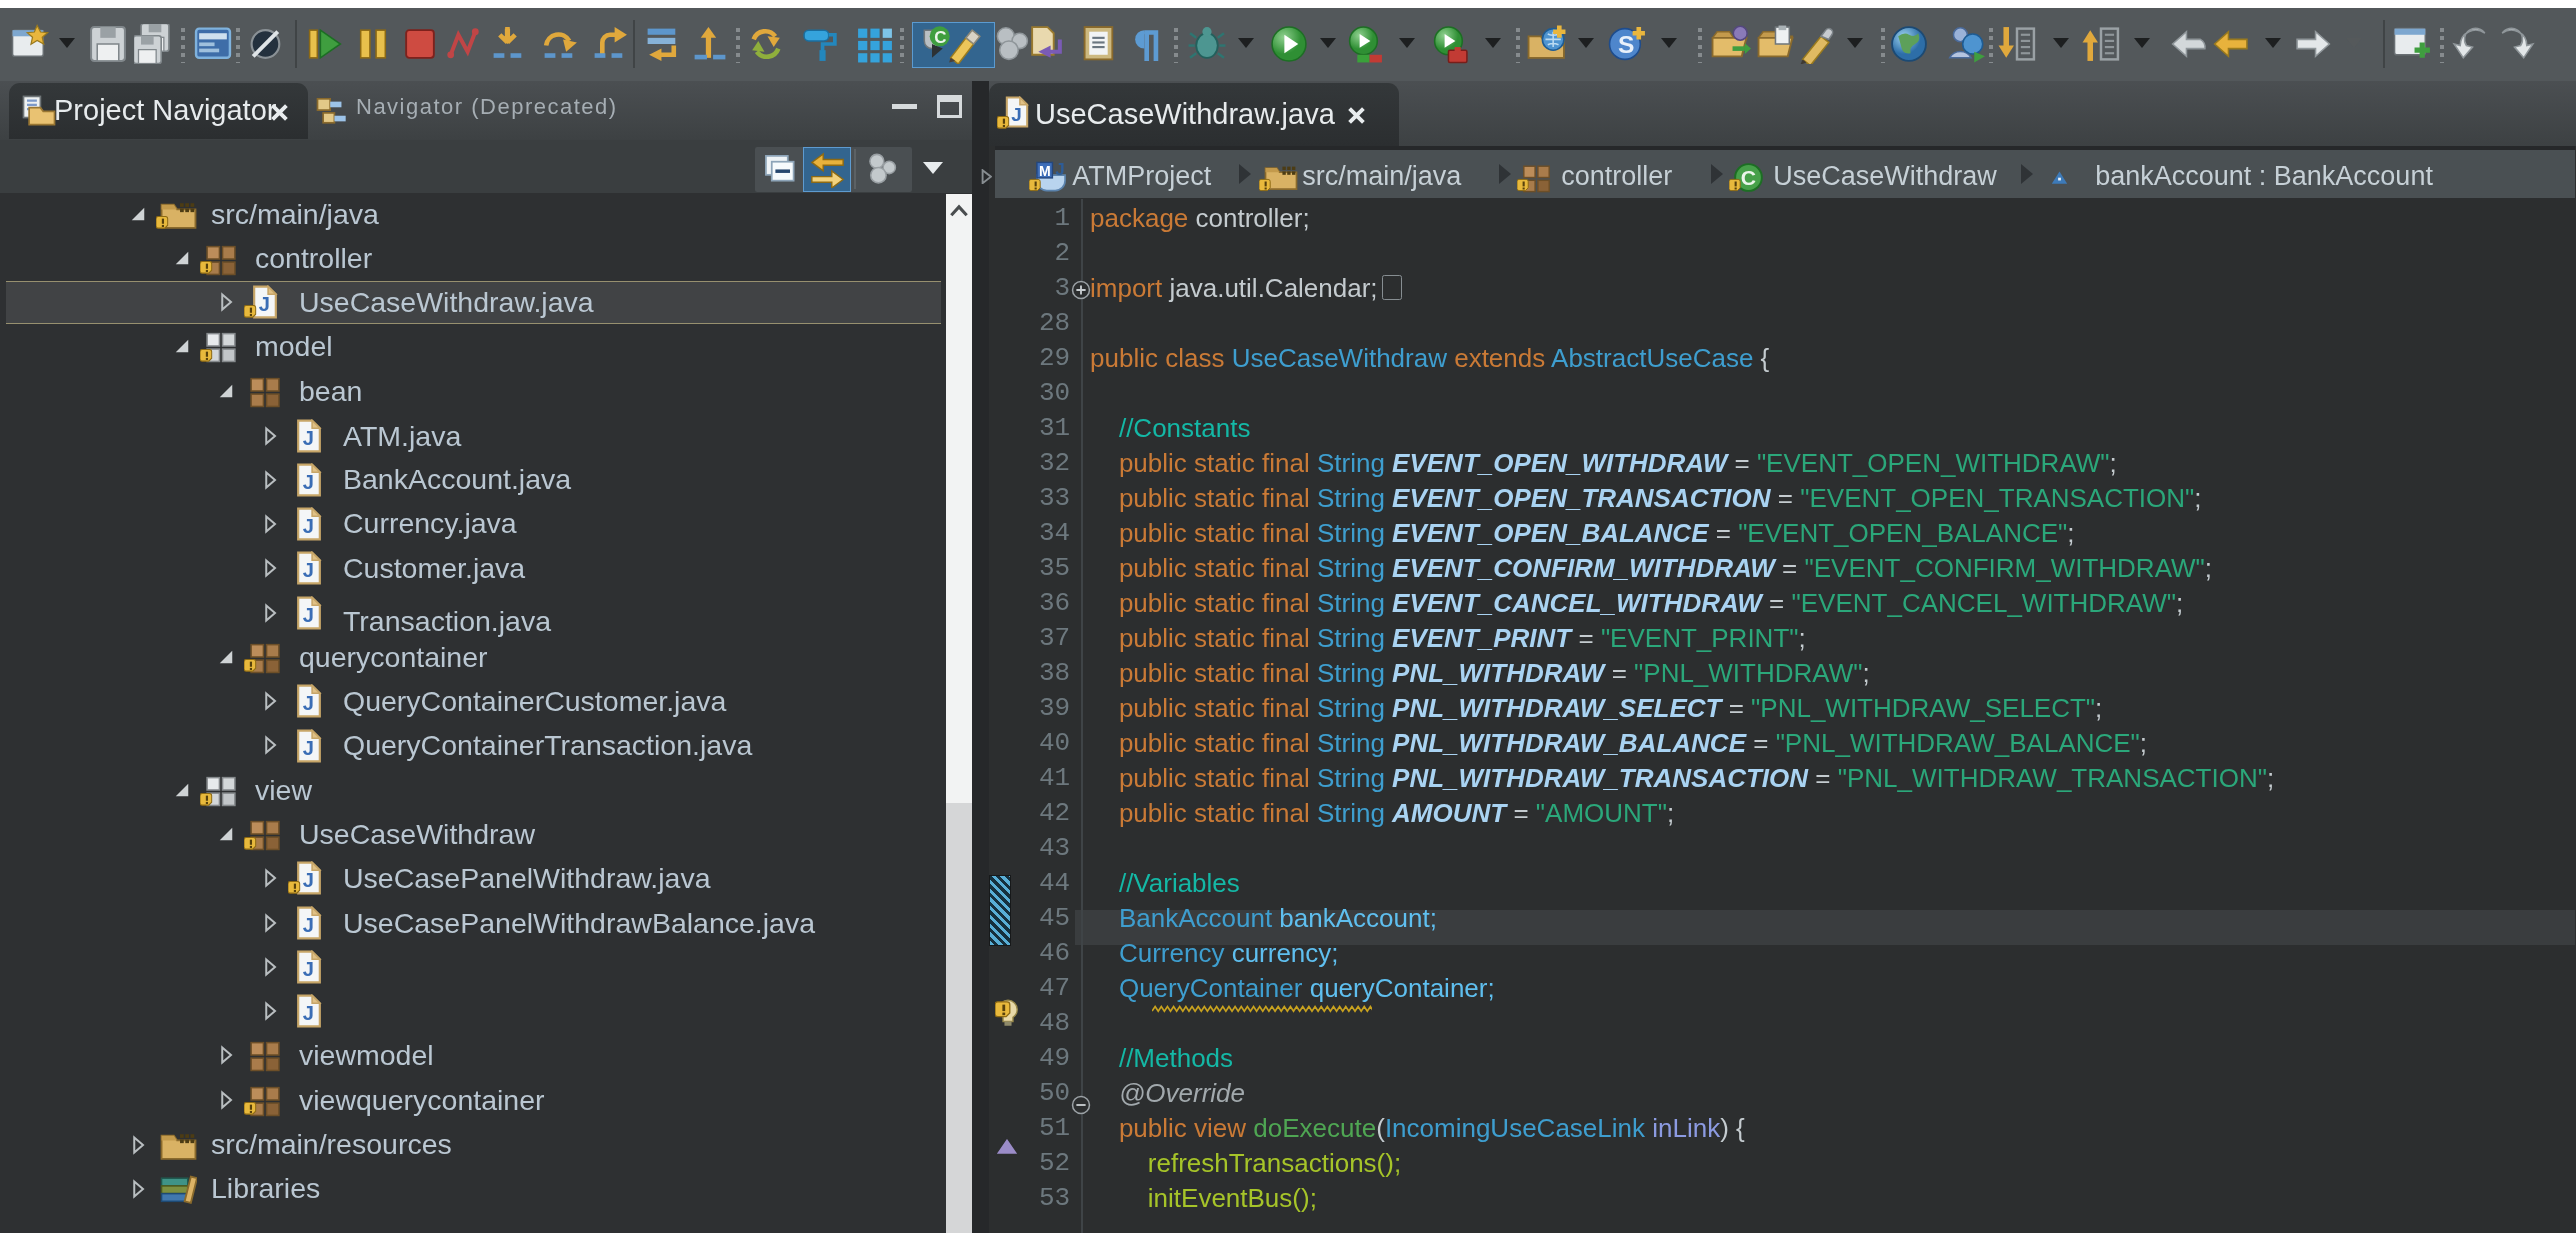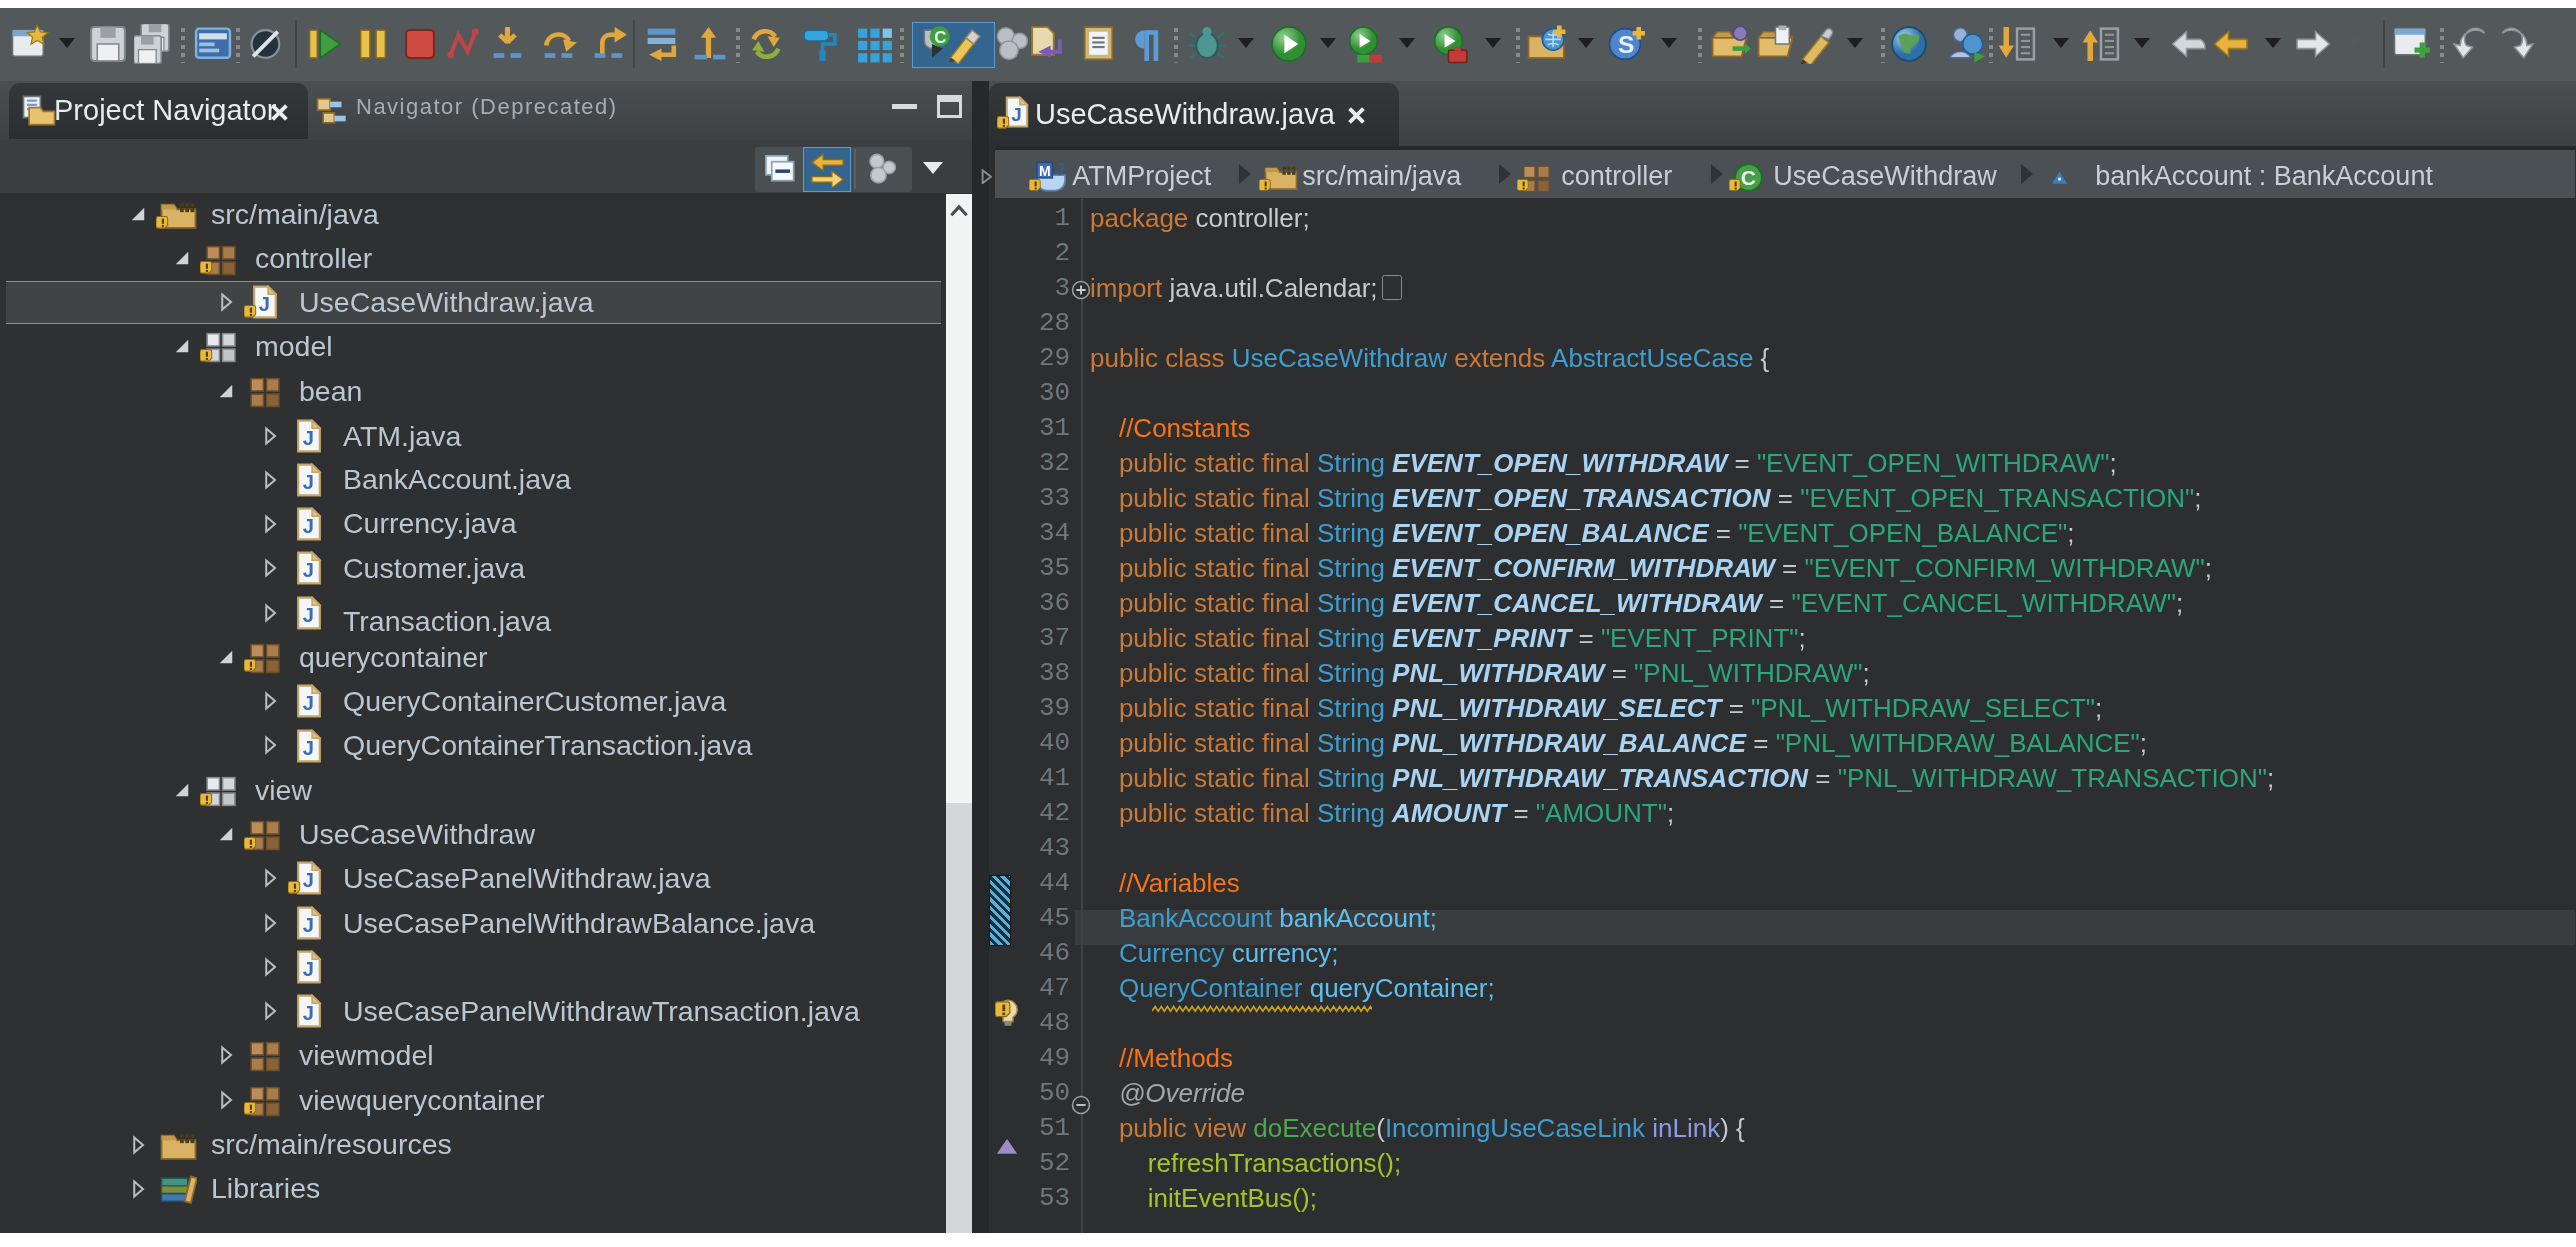--- a/index.html
+++ b/index.html
@@ -26,21 +26,21 @@
 #epanel{left:989px;top:0;width:1587px;height:1152px;background:#2c2e2f}
 #etabs{left:0;top:0;width:1587px;height:65px;background:linear-gradient(#4b4f52,#3d4143)}
 #ecrumb{left:6.2px;top:65px;width:1580px;height:52px;background:#4a5053;border-top:4.6px solid #26282a}
 .crumbtxt{position:absolute;font-size:27px;color:#c6d0d6;top:10.8px;white-space:pre}
 .csep{position:absolute;top:14px;width:0;height:0;border-top:10px solid transparent;border-bottom:10px solid transparent;border-left:12.3px solid #2f3336}
 #ecode{left:0;top:118px;width:1587px;height:1034px;background:#2c2e2f;overflow:hidden}
 #lnums{position:absolute;left:9.2px;top:2.3px;width:72px;text-align:right;font-family:"Liberation Mono",monospace;font-size:26px;line-height:35px;color:#6d787e;white-space:pre}
 #codepre{position:absolute;left:101px;top:2.3px;font-family:Liberation Sans, sans-serif;font-size:26px;line-height:35px;color:#c4cbcf;white-space:pre}
 #curline{position:absolute;left:86px;top:711px;width:1500px;height:35px;background:#3a3d3f}
 .k{color:#ca7a36}.t{color:#3e9ecf}.n{color:#a9d3f2;font-weight:bold;font-style:italic}
-.s{color:#2ba77a}.c{color:#f97316}.o{color:#a2a9ad;font-style:italic}
+.s{color:#2ba77a}.c{color:#14b8a6}.o{color:#a2a9ad;font-style:italic}
 .m{color:#4fa653}.p{color:#8c9be2}.y{color:#a6c429}.f{color:#5fbfef}
 .tq{color:#3e9ecf}
 </style></head><body>
 
 <svg width="0" height="0" style="position:absolute">
 <defs>
 <symbol id="exp" viewBox="0 0 16 16">
         <polygon points="3,13 13,3 13,13" fill="#cfd3d5"></polygon>
       </symbol>
 <symbol id="col" viewBox="0 0 16 16">
@@ -605,21 +605,20 @@
         </svg>
 <svg class="abs" style="left:292px;top:757px" width="34" height="34" viewBox="0 0 22 22">
           <use href="#jfile"></use>
         </svg>
 <svg class="abs" style="left:260px;top:808px" width="20" height="20" viewBox="0 0 16 16">
           <use href="#col"></use>
         </svg>
 <svg class="abs" style="left:292px;top:801px" width="34" height="34" viewBox="0 0 22 22">
           <use href="#jfile"></use>
         </svg>
-<span class="lb" style="left:343px;top:802px">UseCasePanelWithdrawTransaction.java</span>
 <svg class="abs" style="left:216px;top:852px" width="20" height="20" viewBox="0 0 16 16">
           <use href="#col"></use>
         </svg>
 <svg class="abs" style="left:248px;top:845px" width="34" height="34" viewBox="0 0 22 22">
           <use href="#pkgB"></use>
         </svg>
 <span class="lb" style="left:299px;top:846px">viewmodel</span>
 <svg class="abs" style="left:216px;top:897px" width="20" height="20" viewBox="0 0 16 16">
           <use href="#col"></use>
         </svg>

